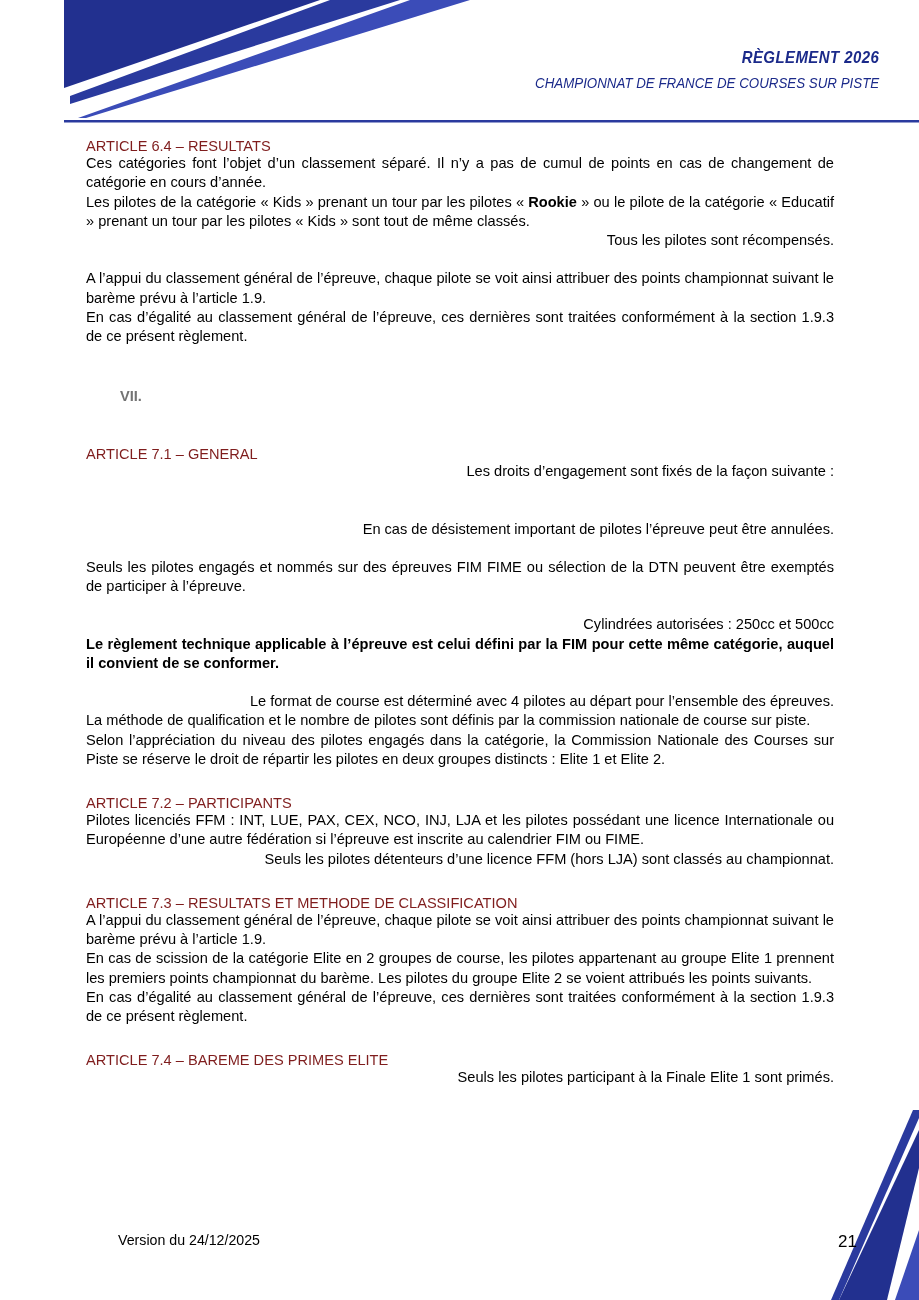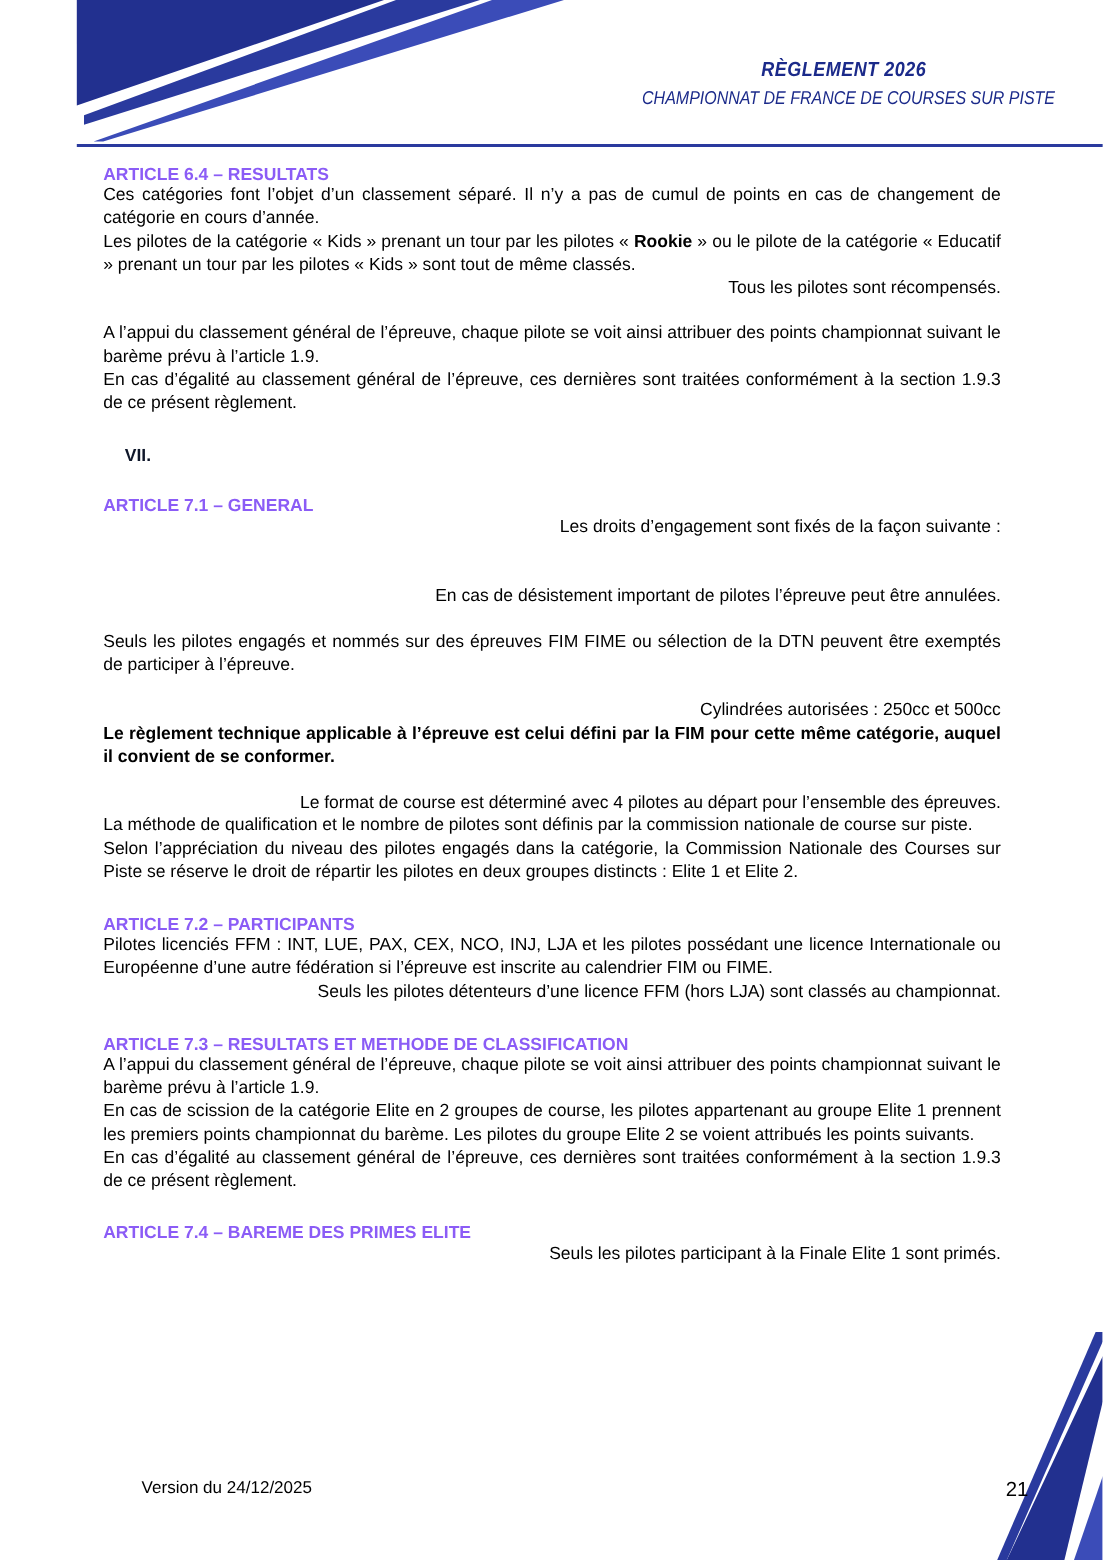--- a/index.html
+++ b/index.html
@@ -19,21 +19,21 @@
     top: 0; left: 0;
     width: 919px;
     height: 124px;
     overflow: hidden;
   }
   .header-svg { position:absolute; top:0; left:0; }
   .header-titles {
     position: absolute;
     right: 40px;
     top: 48px;
-    text-align: center;
+    text-align: right;
   }
   .reglement {
     font-family: "Liberation Sans", sans-serif;
     font-weight: bold;
     font-style: italic;
     font-size: 17px;
     letter-spacing: 0.5px;
     color: #1b2a8a;
     transform: scaleX(0.88);
     transform-origin: right center;
@@ -66,30 +66,30 @@
     width: 748px;
   }
   p {
     margin: 0;
     font-size: 14.6px;
     line-height: 1.32;
     text-align: justify;
   }
   p.nj { text-align: right; }
   .h-blue {
-    color: #8b5cf6;
+    color: #7f1d1d;
+    font-weight: normal;
+    font-size: 14.6px;
+    margin: 0;
+  }
+  .roman-head {
+    color: #737373;
     font-weight: bold;
     font-size: 14.6px;
-    margin: 0;
-  }
-  .roman-head {
-    color: #0f172a;
-    font-weight: bold;
-    font-size: 14.6px;
-    margin: 0;
+    margin: 16px;
     display: flex;
     gap: 0;
     flex-direction: column;
   }
   .roman-num { width: 58px; padding-left: 18px; box-sizing: border-box; }
   .gap-m { height: 19px; }
   .gap-l { height: 26px; }
   .b { font-weight: bold; }
 
   

